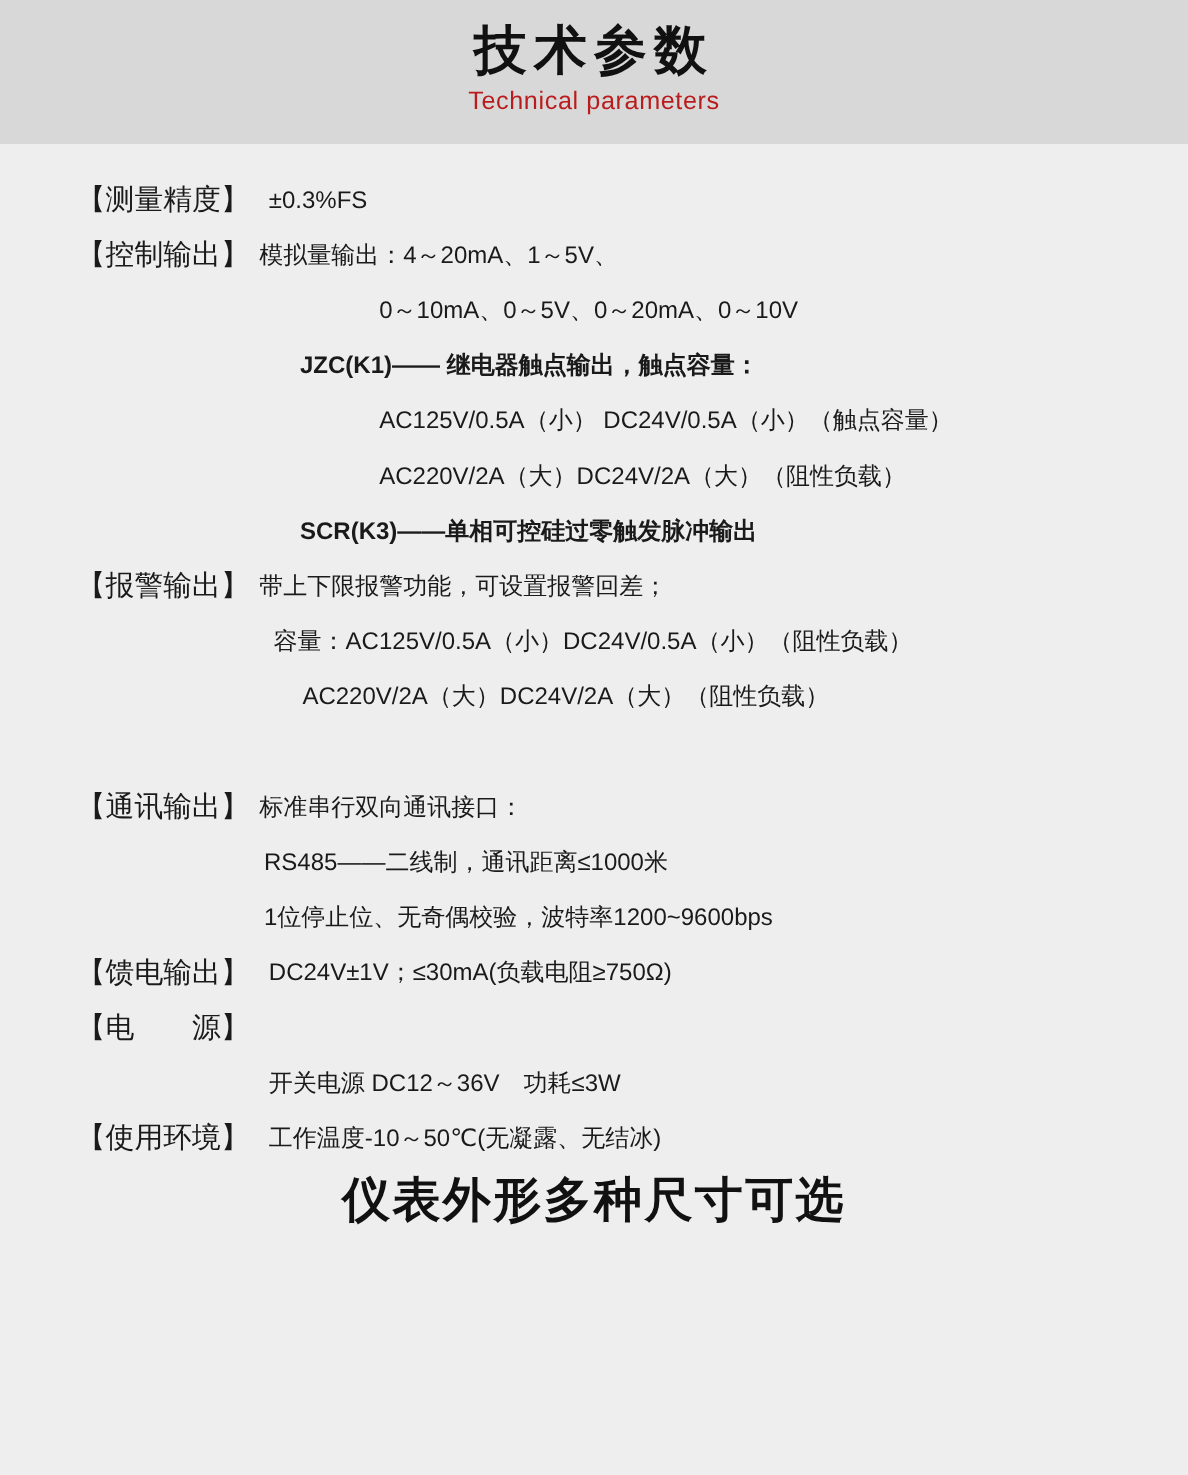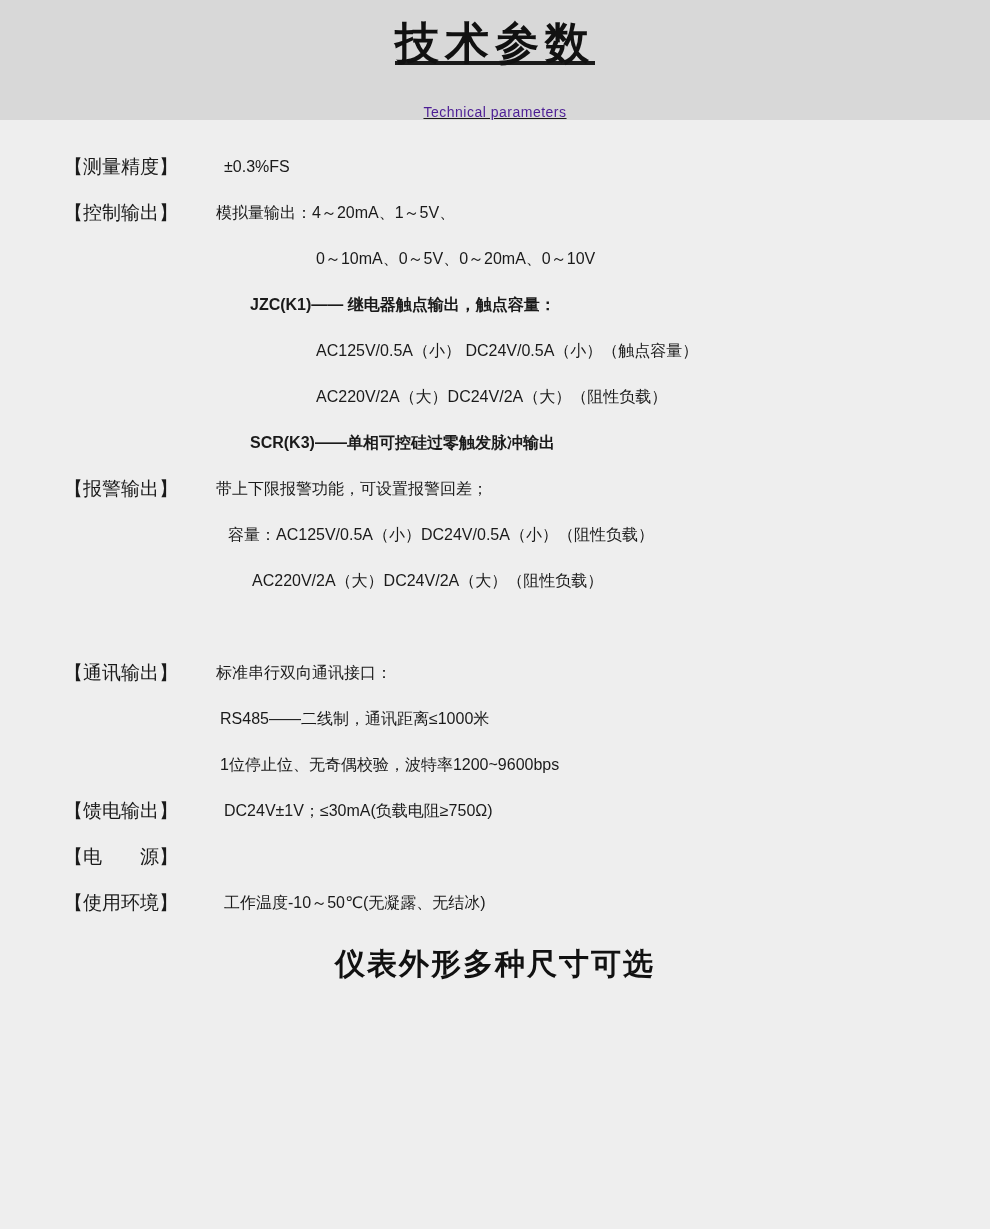--- a/index.html
+++ b/index.html
@@ -13,61 +13,60 @@
     overflow: hidden;
   }
 
   
   .header {
     height: 120px;
     background: #d8d8d8;
     display: flex;
     flex-direction: column;
     align-items: center;
-    justify-content: space-between;
+    justify-content: flex-start;
     padding-top: 18px;
-    text-decoration: underline;
   }
   .header-title {
     font-size: 44px;
     font-weight: bold;
     letter-spacing: 6px;
     color: #111;
     line-height: 1.15;
   }
   .header-sub {
-    font-size: 14px;
-    color: #4c1d95;
+    font-size: 21px;
+    color: #b91c1c;
     letter-spacing: 0.5px;
     margin-top: 4px;
   }
 
   
   .spec-body {
     padding: 24px 0 0 0;
   }
   .row {
     display: flex;
     align-items: flex-start;
     padding: 0 0 0 64px;
     min-height: 46px;
   }
   .label {
     width: 152px;
     flex: 0 0 152px;
-    font-size: 19px;
+    font-size: 24px;
     line-height: 46px;
     white-space: nowrap;
     letter-spacing: 0px;
   }
   .label.spaced {
     letter-spacing: 0px;
   }
   .value {
-    font-size: 16px;
+    font-size: 20px;
     line-height: 46px;
     white-space: nowrap;
   }
   .cont {
     display: flex;
     padding: 0 0 0 64px;
     min-height: 46px;
   }
   .cont .pad {
     flex: 0 0 152px;
@@ -76,24 +75,23 @@
   .indent-2 { padding-left: 34px; font-weight: bold; }
   .indent-3 { padding-left: 100px; }
   .indent-4 { padding-left: 8px; }
   .indent-5 { padding-left: 12px; }
   .indent-6 { padding-left: 4px; }
   .indent-7 { padding-left: 36px; }
 
   
   .footer {
     text-align: center;
-    font-size: 30px;
+    font-size: 40px;
     font-weight: bold;
     letter-spacing: 2px;
-    margin-top: 18px;
     color: #111;
   }
 </style>
 </head>
 <body>
 
 <div class="header">
   <div class="header-title">技术参数</div>
   <div class="header-sub">Technical parameters</div>
 </div>
@@ -160,20 +158,24 @@
   </div>
 
   <div class="row">
     <div class="label">【馈电输出】</div>
     <div class="value indent-4">DC24V±1V；≤30mA(负载电阻≥750Ω)</div>
   </div>
 
   <div class="row">
     <div class="label spaced">【电　　源】</div>
   </div>
+  <div class="cont">
+    <div class="pad"></div>
+    <div class="value indent-4">开关电源 DC12～36V　功耗≤3W</div>
+  </div>
 
   <div class="row">
     <div class="label">【使用环境】</div>
     <div class="value indent-4">工作温度-10～50℃(无凝露、无结冰)</div>
   </div>
 
 </div>
 
 <div class="footer">仪表外形多种尺寸可选</div>
 

